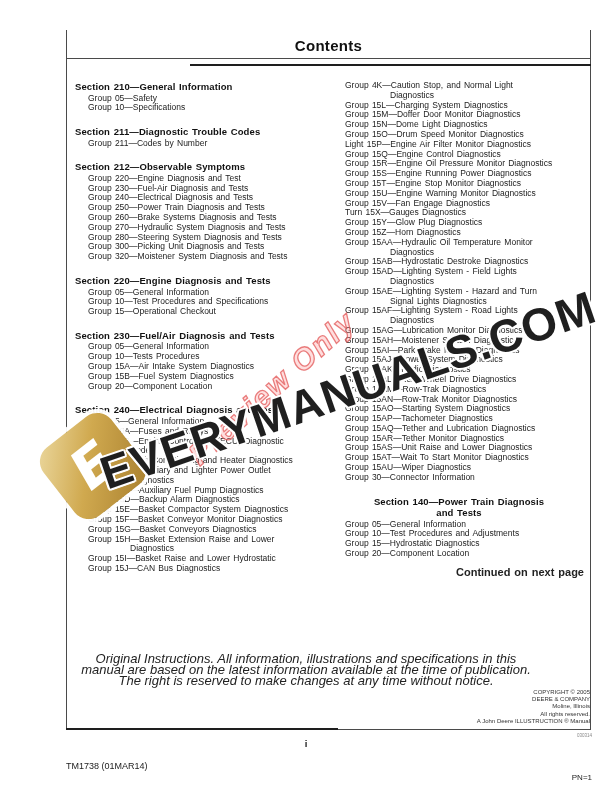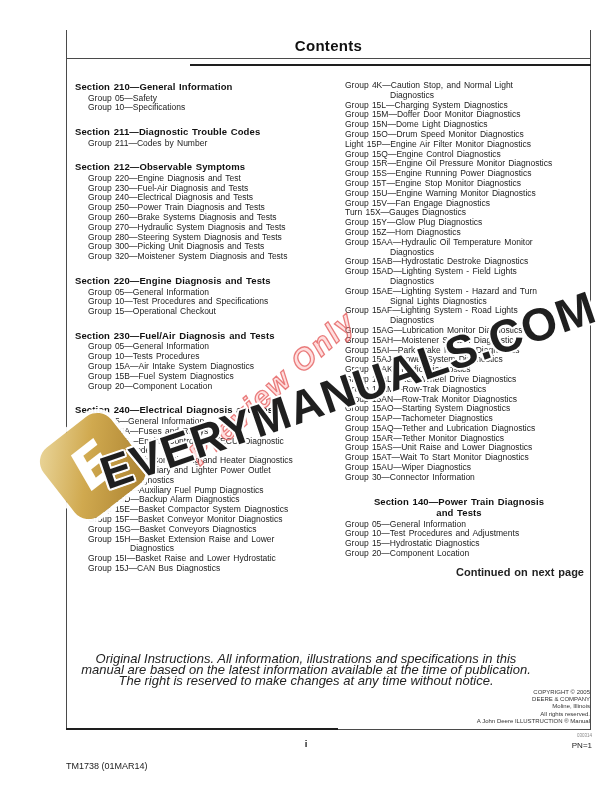--- a/index.html
+++ b/index.html
@@ -43,21 +43,21 @@
   
   .notice{position:absolute;top:653px;left:0;width:612px;text-align:center;
         font-style:italic;font-size:13px;line-height:11px;color:#222;white-space:pre-line;}
   .copyright{position:absolute;top:689px;right:22px;text-align:right;
         font-size:6px;line-height:7.2px;color:#333;white-space:pre-line;}
   
   .footer-left{position:absolute;top:739px;left:66px;font-size:9px;color:#222;margin-top:22px;}
   .footer-page{position:absolute;top:738px;left:0;width:612px;text-align:center;
         font-size:9.5px;font-weight:bold;color:#222;}
   .footer-code{position:absolute;top:733px;right:20px;font-size:4.5px;color:#888;text-align:right;}
-  .footer-pn{position:absolute;top:741px;right:20px;font-size:8px;color:#222;text-align:right;}
+  .footer-pn{position:absolute;top:773px;right:20px;font-size:8px;color:#222;text-align:right;}
 </style>
 </head>
 <body>
 
 <div class="page">
 
   <div class="rule" style="left:66px;top:30px;width:1px;height:700px;"></div>
   <div class="rule" style="left:590px;top:30px;width:1px;height:700px;"></div>
   <div class="rule" style="left:66px;top:58px;width:525px;height:1px;"></div>
   <div class="rule thick" style="left:190px;top:64px;width:401px;height:2px;"></div>

